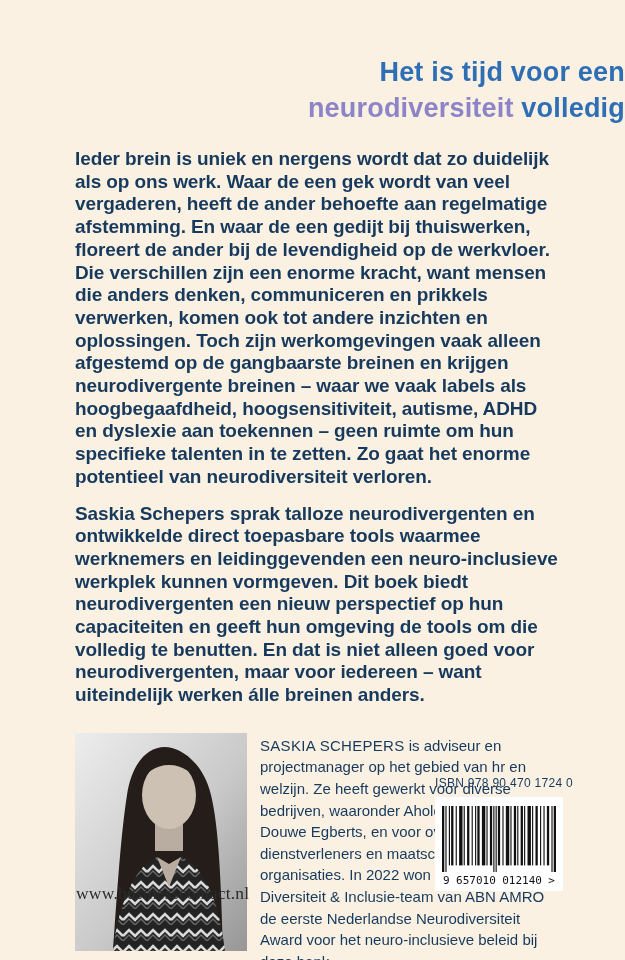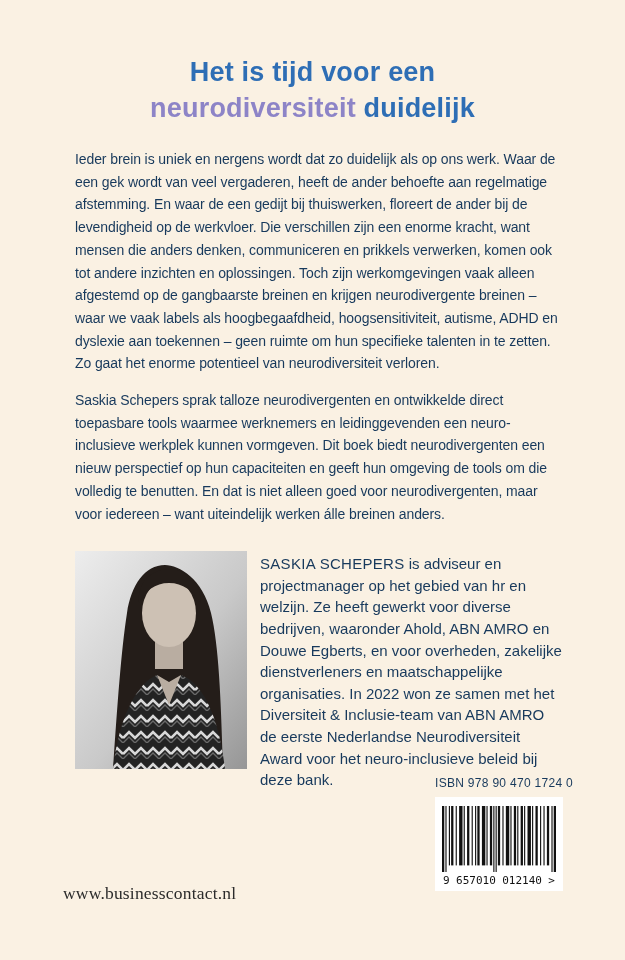--- a/index.html
+++ b/index.html
@@ -7,34 +7,34 @@
     position: relative;
     width: 625px;
     height: 960px;
     background: var(--background, #faf1e3);
     font-family: "Liberation Sans", "DejaVu Sans", sans-serif;
     overflow: hidden;
     margin: 0 auto;
   }
   .title-block {
     padding-top: 54px;
-    text-align: center;
+    text-align: right;
     font-size: 27px;
     font-weight: 700;
     line-height: 36px;
     letter-spacing: 0.2px;
     color: var(--title-blue, #2e6eb5);
   }
   .title-highlight { color: var(--title-purple, #8d84c7); }
   .content { margin: 22px 62px 0 75px; }
   .body-par {
     margin: 0 0 14px 0;
-    font-size: 14px;
+    font-size: 19px;
     line-height: 22.7px;
-    font-weight: 400;
+    font-weight: 700;
     letter-spacing: -0.1px;
     color: var(--body-text, #17395c);
   }
   .author-row {
     display: flex;
     gap: 13px;
     margin: 26px 62px 0 75px;
     align-items: flex-start;
   }
   .author-photo {
@@ -76,36 +76,36 @@
     justify-content: space-between;
     align-items: baseline;
     font-family: "DejaVu Sans Mono", "Liberation Mono", monospace;
     font-size: 11px;
     color: #111;
     margin-top: 2px;
     padding: 0 1px;
   }
   .website {
     position: absolute;
-    left: 63px;
+    left: 76px;
     bottom: 56px;
     font-family: "Liberation Serif", "DejaVu Serif", serif;
     font-size: 17.5px;
     color: var(--website-text, #2b2b2b);
     letter-spacing: 0.2px;
   }
 </style>
 </head>
 <body>
 
 <div class="page">
 
   <div class="title-block">
     <div>Het is tijd voor een</div>
-    <div><span class="title-highlight">neurodiversiteit</span><span> duidelijk</span></div>
+    <div><span class="title-highlight">neurodiversiteit</span><span> volledig</span></div>
   </div>
 
   <div class="content">
     <p class="body-par">Ieder brein is uniek en nergens wordt dat zo duidelijk als op ons werk. Waar de een gek wordt van veel vergaderen, heeft de ander behoefte aan regelmatige afstemming. En waar de een gedijt bij thuiswerken, floreert de ander bij de levendigheid op de werkvloer. Die verschillen zijn een enorme kracht, want mensen die anders denken, communiceren en prikkels verwerken, komen ook tot andere inzichten en oplossingen. Toch zijn werkomgevingen vaak alleen afgestemd op de gangbaarste breinen en krijgen neurodivergente breinen – waar we vaak labels als hoogbegaafdheid, hoogsensitiviteit, autisme, ADHD en dyslexie aan toekennen – geen ruimte om hun specifieke talenten in te zetten. Zo gaat het enorme potentieel van neurodiversiteit verloren.</p>
     <p class="body-par">Saskia Schepers sprak talloze neurodivergenten en ontwikkelde direct toepasbare tools waarmee werknemers en leidinggevenden een neuro-inclusieve werkplek kunnen vormgeven. Dit boek biedt neurodivergenten een nieuw perspectief op hun capaciteiten en geeft hun omgeving de tools om die volledig te benutten. En dat is niet alleen goed voor neurodivergenten, maar voor iedereen – want uiteindelijk werken álle breinen anders.</p>
   </div>
 
   <div class="author-row">
     <div class="author-photo">
       <svg viewBox="0 0 172 218" preserveAspectRatio="none" aria-hidden="true">

